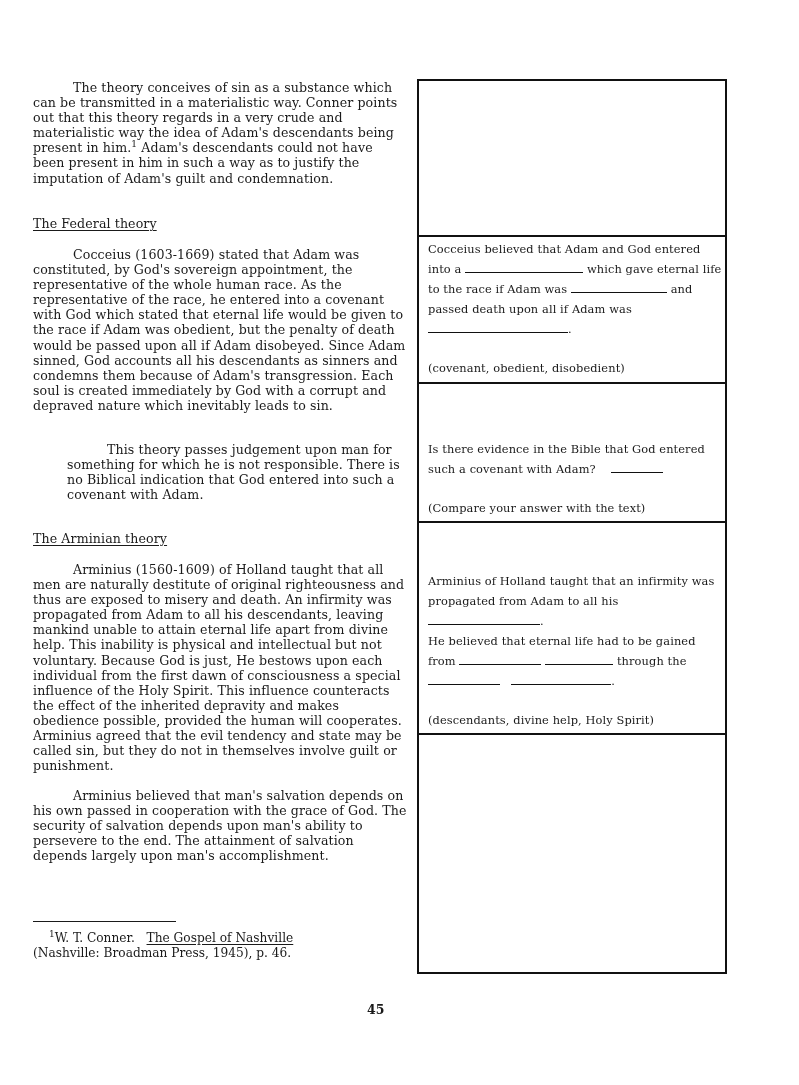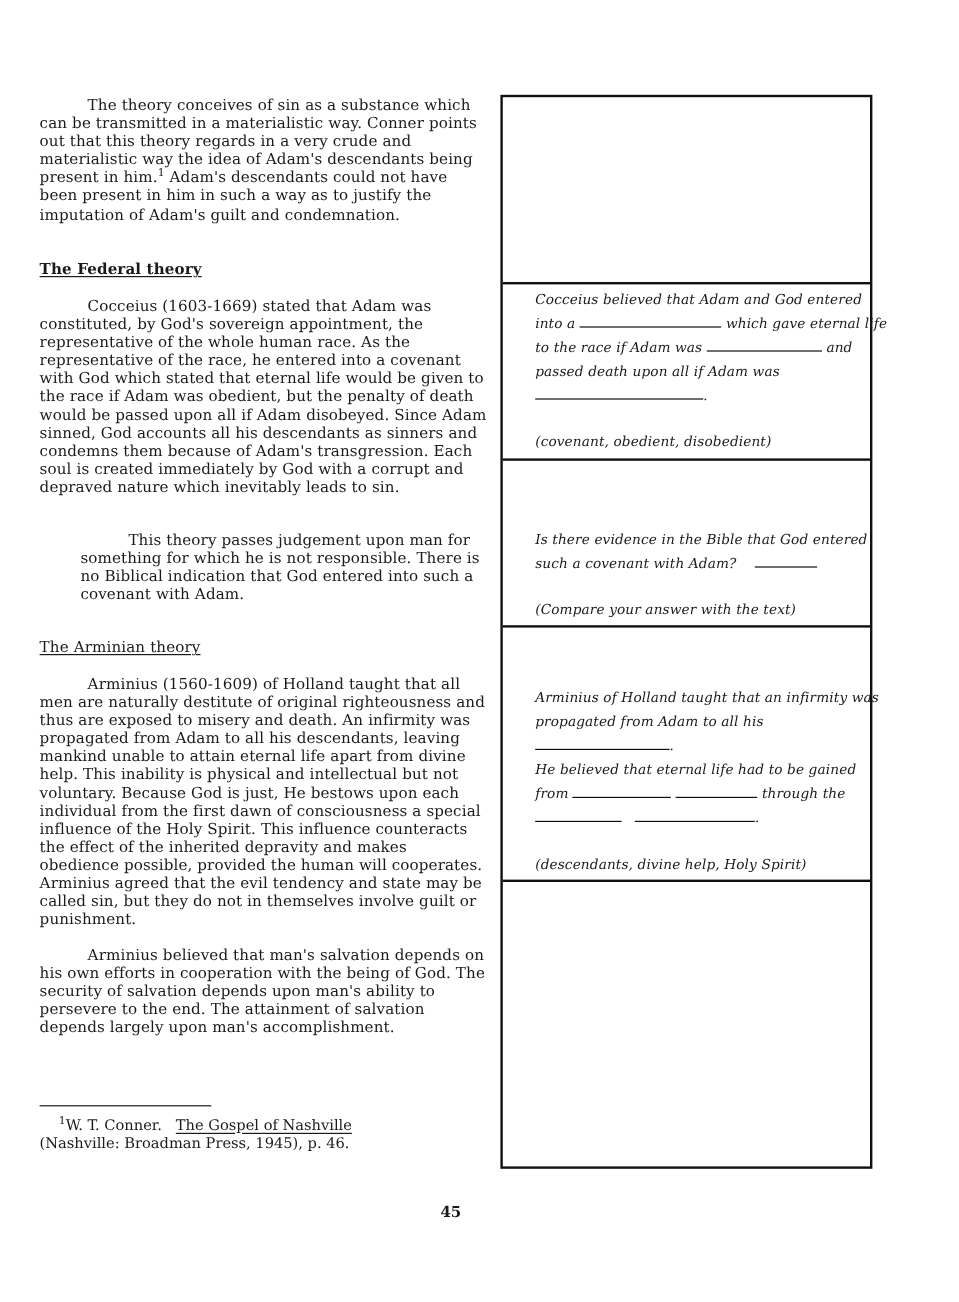--- a/index.html
+++ b/index.html
@@ -6,58 +6,58 @@
   body { width: 799px; height: 1085px; position: relative; overflow: hidden; color: #1a1a1a; }
   .page { position: absolute; left: 0; top: 0; width: 737px; height: 1085px; }
 
   
   .left-col { position: absolute; left: 33px; top: 80px; width: 375px; font-family: "DejaVu Serif", serif; font-size: 12.6px; line-height: 15.1px; letter-spacing: 0.1px; }
   .para { margin: 0; text-indent: 40px; text-align: left; }
   .heading { margin: 0; text-decoration: underline; text-decoration-thickness: 1px; text-underline-offset: 2px; font-size: 12.6px; }
   .sup { font-size: 9px; vertical-align: super; line-height: 0; }
 
   .p1 { position: absolute; top: 0; }
-  .h1 { position: absolute; top: 136px; font-weight: bold; }
+  .h1 { position: absolute; top: 136px; }
   .p2 { position: absolute; top: 167px; }
   .p3 { position: absolute: top: 363px; margin-left: 34px; }
   .p3 { position: absolute; top: 362px; }
   .h2 { position: absolute; top: 451px; }
   .p4 { position: absolute; top: 482px; }
   .p5 { position: absolute; top: 708px; }
 
   .fn-rule { position: absolute; left: 33px; top: 921px; width: 143px; height: 0; border-top: 1.4px solid #1a1a1a; }
   .footnote { position: absolute; left: 33px; top: 931px; width: 380px; font-family: "DejaVu Serif", serif; font-size: 12.2px; line-height: 14.5px; }
   .footnote .line1 { padding-left: 16px; }
   .footnote .title { text-decoration: underline; text-underline-offset: 2px; }
 
   .page-number { position: absolute; left: 367px; top: 1002px; font-family: "DejaVu Serif", serif; font-size: 12.5px; font-weight: bold; }
 
   
   .frame { position: absolute; left: 417px; top: 79px; width: 306px; height: 891px; border: 2.5px solid #111; border-left-width: 2.5px; }
   .divider { position: absolute; left: 0; width: 306px; height: 0; border-top: 2px solid #111; }
-  .frame-cell { position: absolute; left: 9px; width: 295px; font-family: "DejaVu Serif", serif; font-style: italic; font-size: 11.4px; line-height: 20px; letter-spacing: 0.1px; margin-left: 18px; }
+  .frame-cell { position: absolute; left: 9px; width: 295px; font-family: "DejaVu Serif", serif; font-size: 11.4px; line-height: 20px; letter-spacing: 0.1px; }
   .blank { display: inline-block; border-bottom: 1.2px solid #111; height: 11px; vertical-align: baseline; }
   .hint { margin-top: 19px; }
   .q3-hint { margin-top: 19px; }
 </style>
 </head>
 <body>
 
 <div class="page">
 
   <div class="left-col">
     <p class="para p1"><span>The theory conceives of sin as a substance which can be transmitted in a materialistic way.  Conner points out that this theory regards in a very crude and materialistic way the idea of Adam's descendants being present in him.</span><span class="sup">1</span><span> Adam's descendants could not have been present in him in such a way as to justify the imputation of Adam's guilt and condemnation.</span></p>
 
     <p class="heading h1">The Federal theory</p>
     <p class="para p2">Cocceius (1603-1669) stated that Adam was constituted, by God's sovereign appointment, the representative of the whole human race.  As the representative of the race, he entered into a covenant with God which stated that eternal life would be given to the race if Adam was obedient, but the penalty of death would be passed upon all if Adam disobeyed. Since Adam sinned, God accounts all his descendants as sinners and condemns them because of Adam's transgression.  Each soul is created immediately by God with a corrupt and depraved nature which inevitably leads to sin.</p>
     <p class="para p3">This theory passes judgement upon man for something for which he is not responsible.  There is no Biblical indication that God entered into such a covenant with Adam.</p>
 
     <p class="heading h2">The Arminian theory</p>
     <p class="para p4">Arminius (1560-1609) of Holland taught that all men are naturally destitute of original righteousness and thus are exposed to misery and death.  An infirmity was propagated from Adam to all his descendants, leaving mankind unable to attain eternal life apart from divine help.  This inability is physical and intellectual but not voluntary.  Because God is just, He bestows upon each individual from the first dawn of consciousness a special influence of the Holy Spirit. This influence counteracts the effect of the inherited depravity and makes obedience possible, provided the human will cooperates.  Arminius agreed that the evil tendency and state may be called sin, but they do not in themselves involve guilt or punishment.</p>
-    <p class="para p5">Arminius believed that man's salvation depends on his own efforts in cooperation with the being of God.  The security of salvation depends upon man's ability to persevere to the end.  The attainment of salvation depends largely upon man's accomplishment.</p>
+    <p class="para p5">Arminius believed that man's salvation depends on his own passed in cooperation with the grace of God.  The security of salvation depends upon man's ability to persevere to the end.  The attainment of salvation depends largely upon man's accomplishment.</p>
   </div>
 
   <div class="fn-rule"></div>
   <div class="footnote">
     <div class="line1"><span class="sup">1</span><span>W. T. Conner.</span>&nbsp;&nbsp;&nbsp;<span class="title">The Gospel of Nashville</span></div>
     <div>(Nashville:  Broadman Press, 1945), p. 46.</div>
   </div>
 
   <div class="frame">
     <div class="divider" style="top:154px;"></div>

